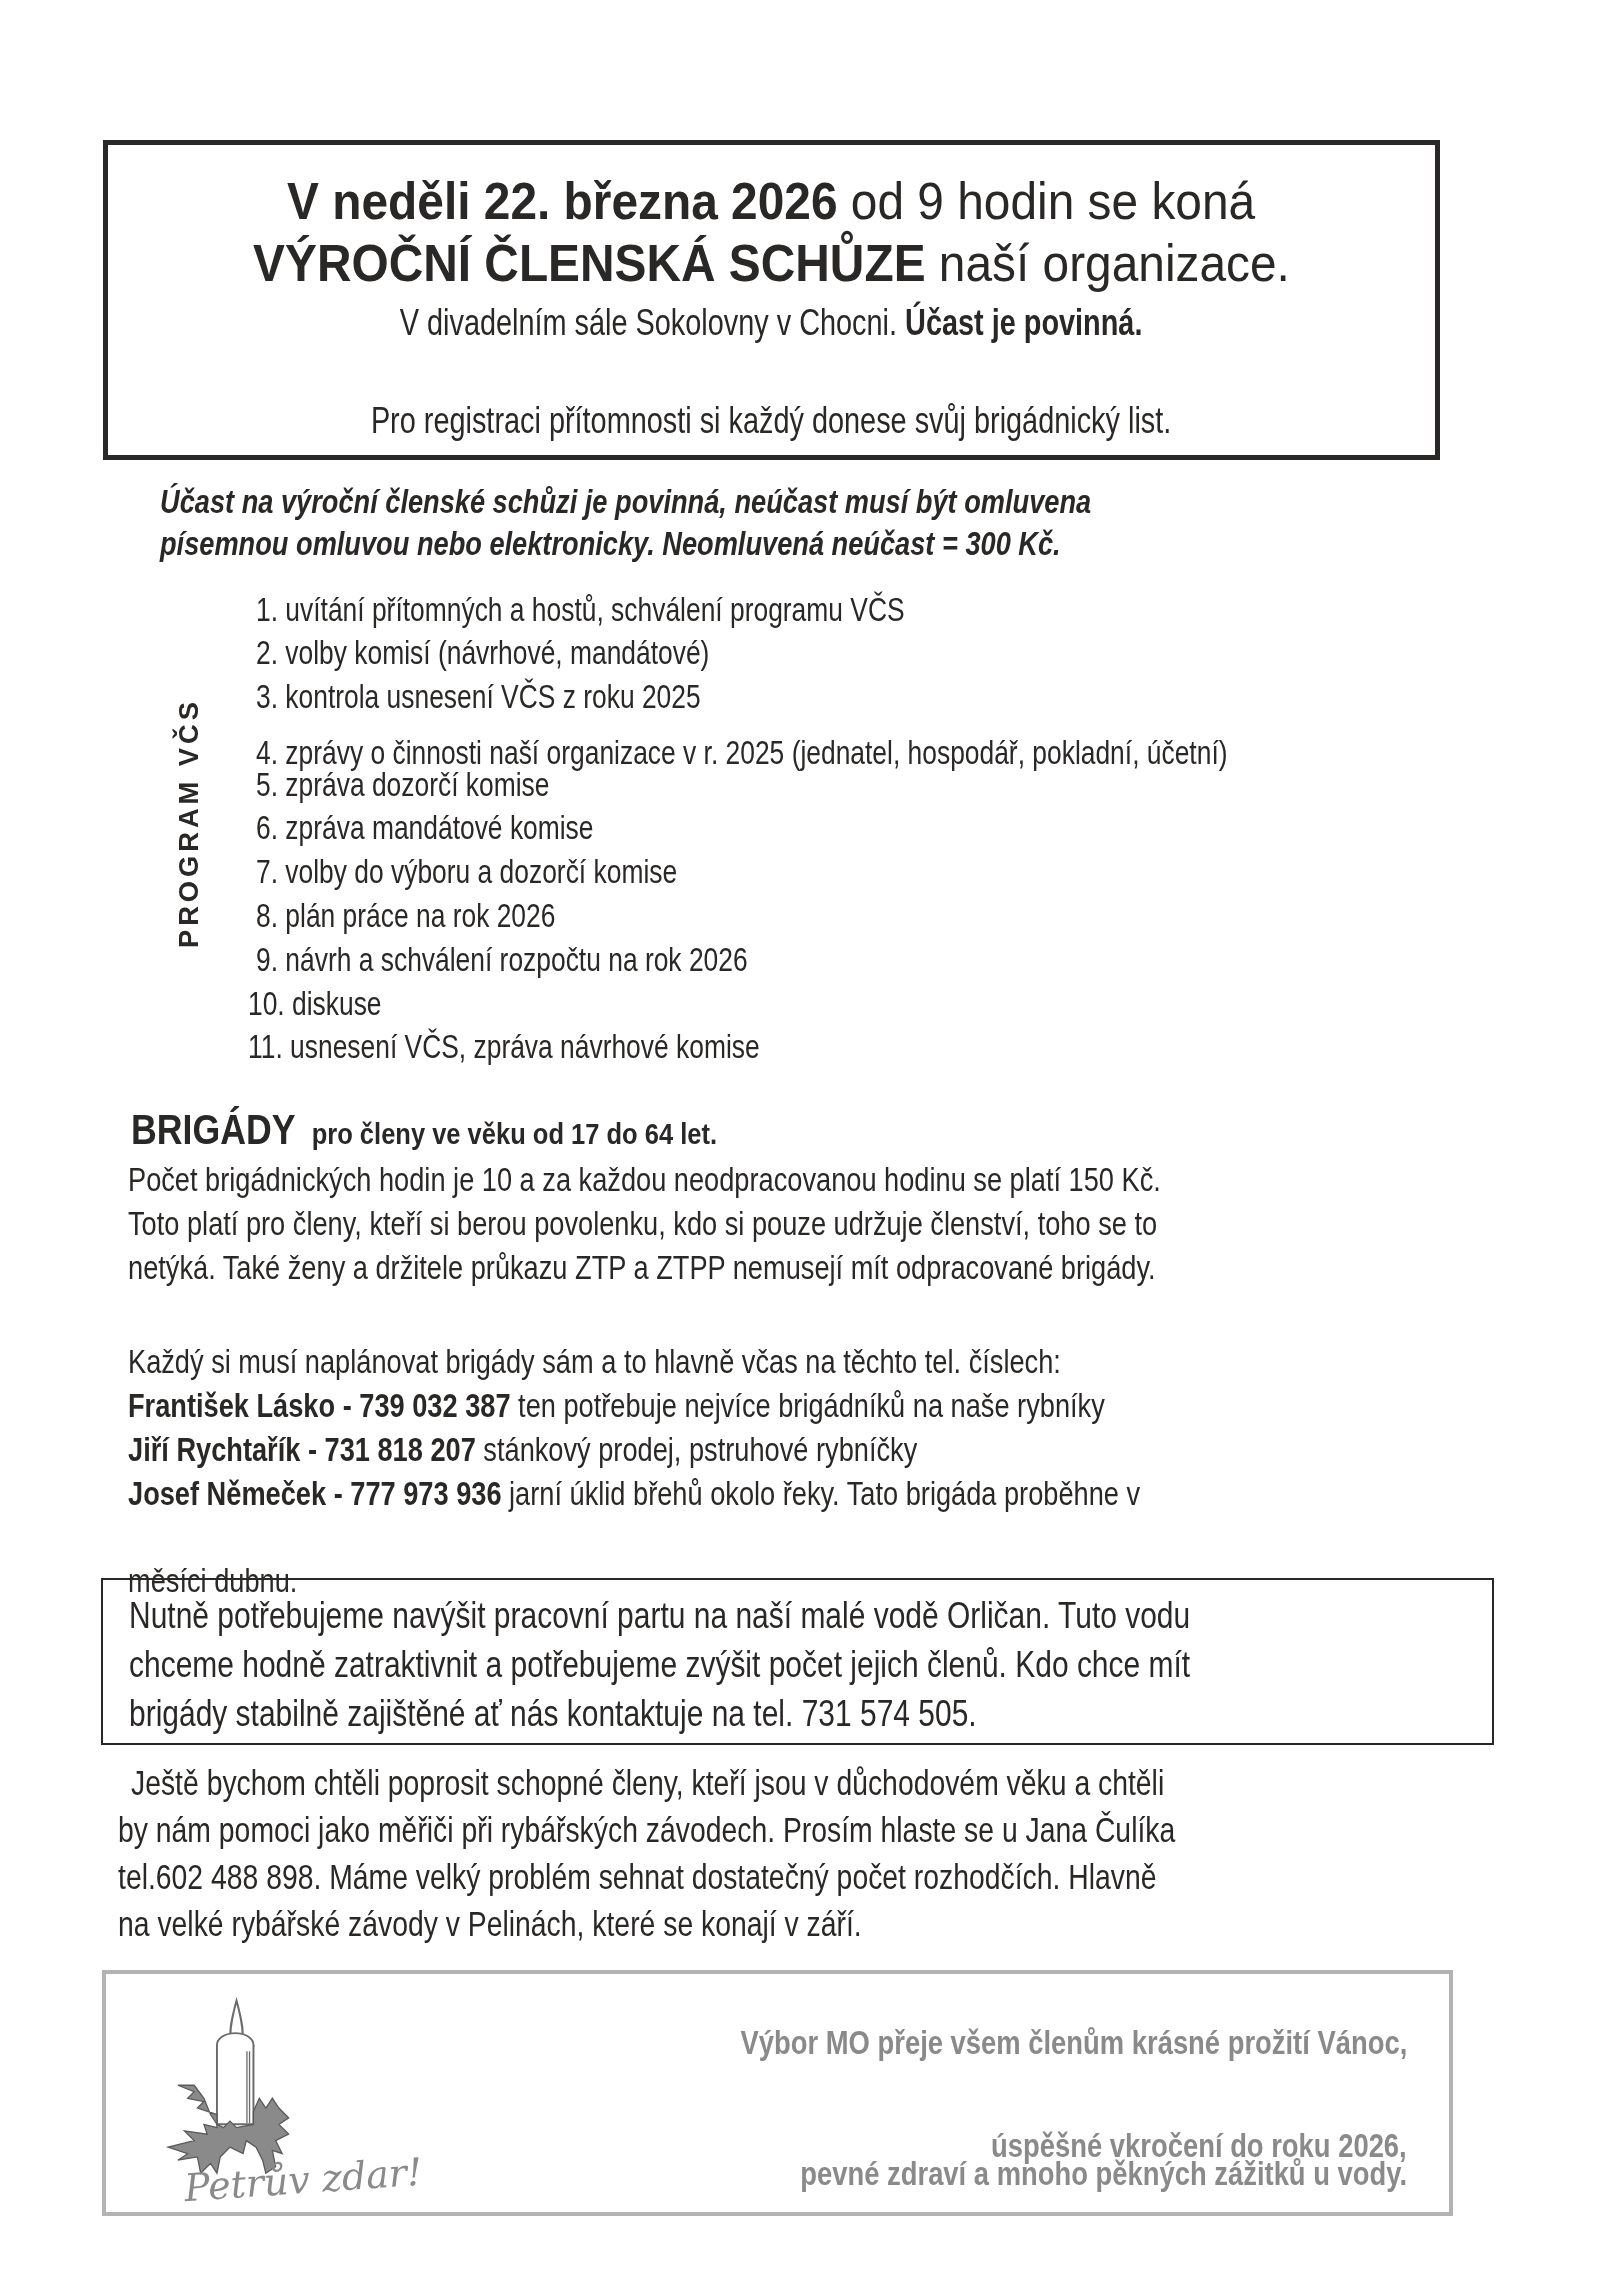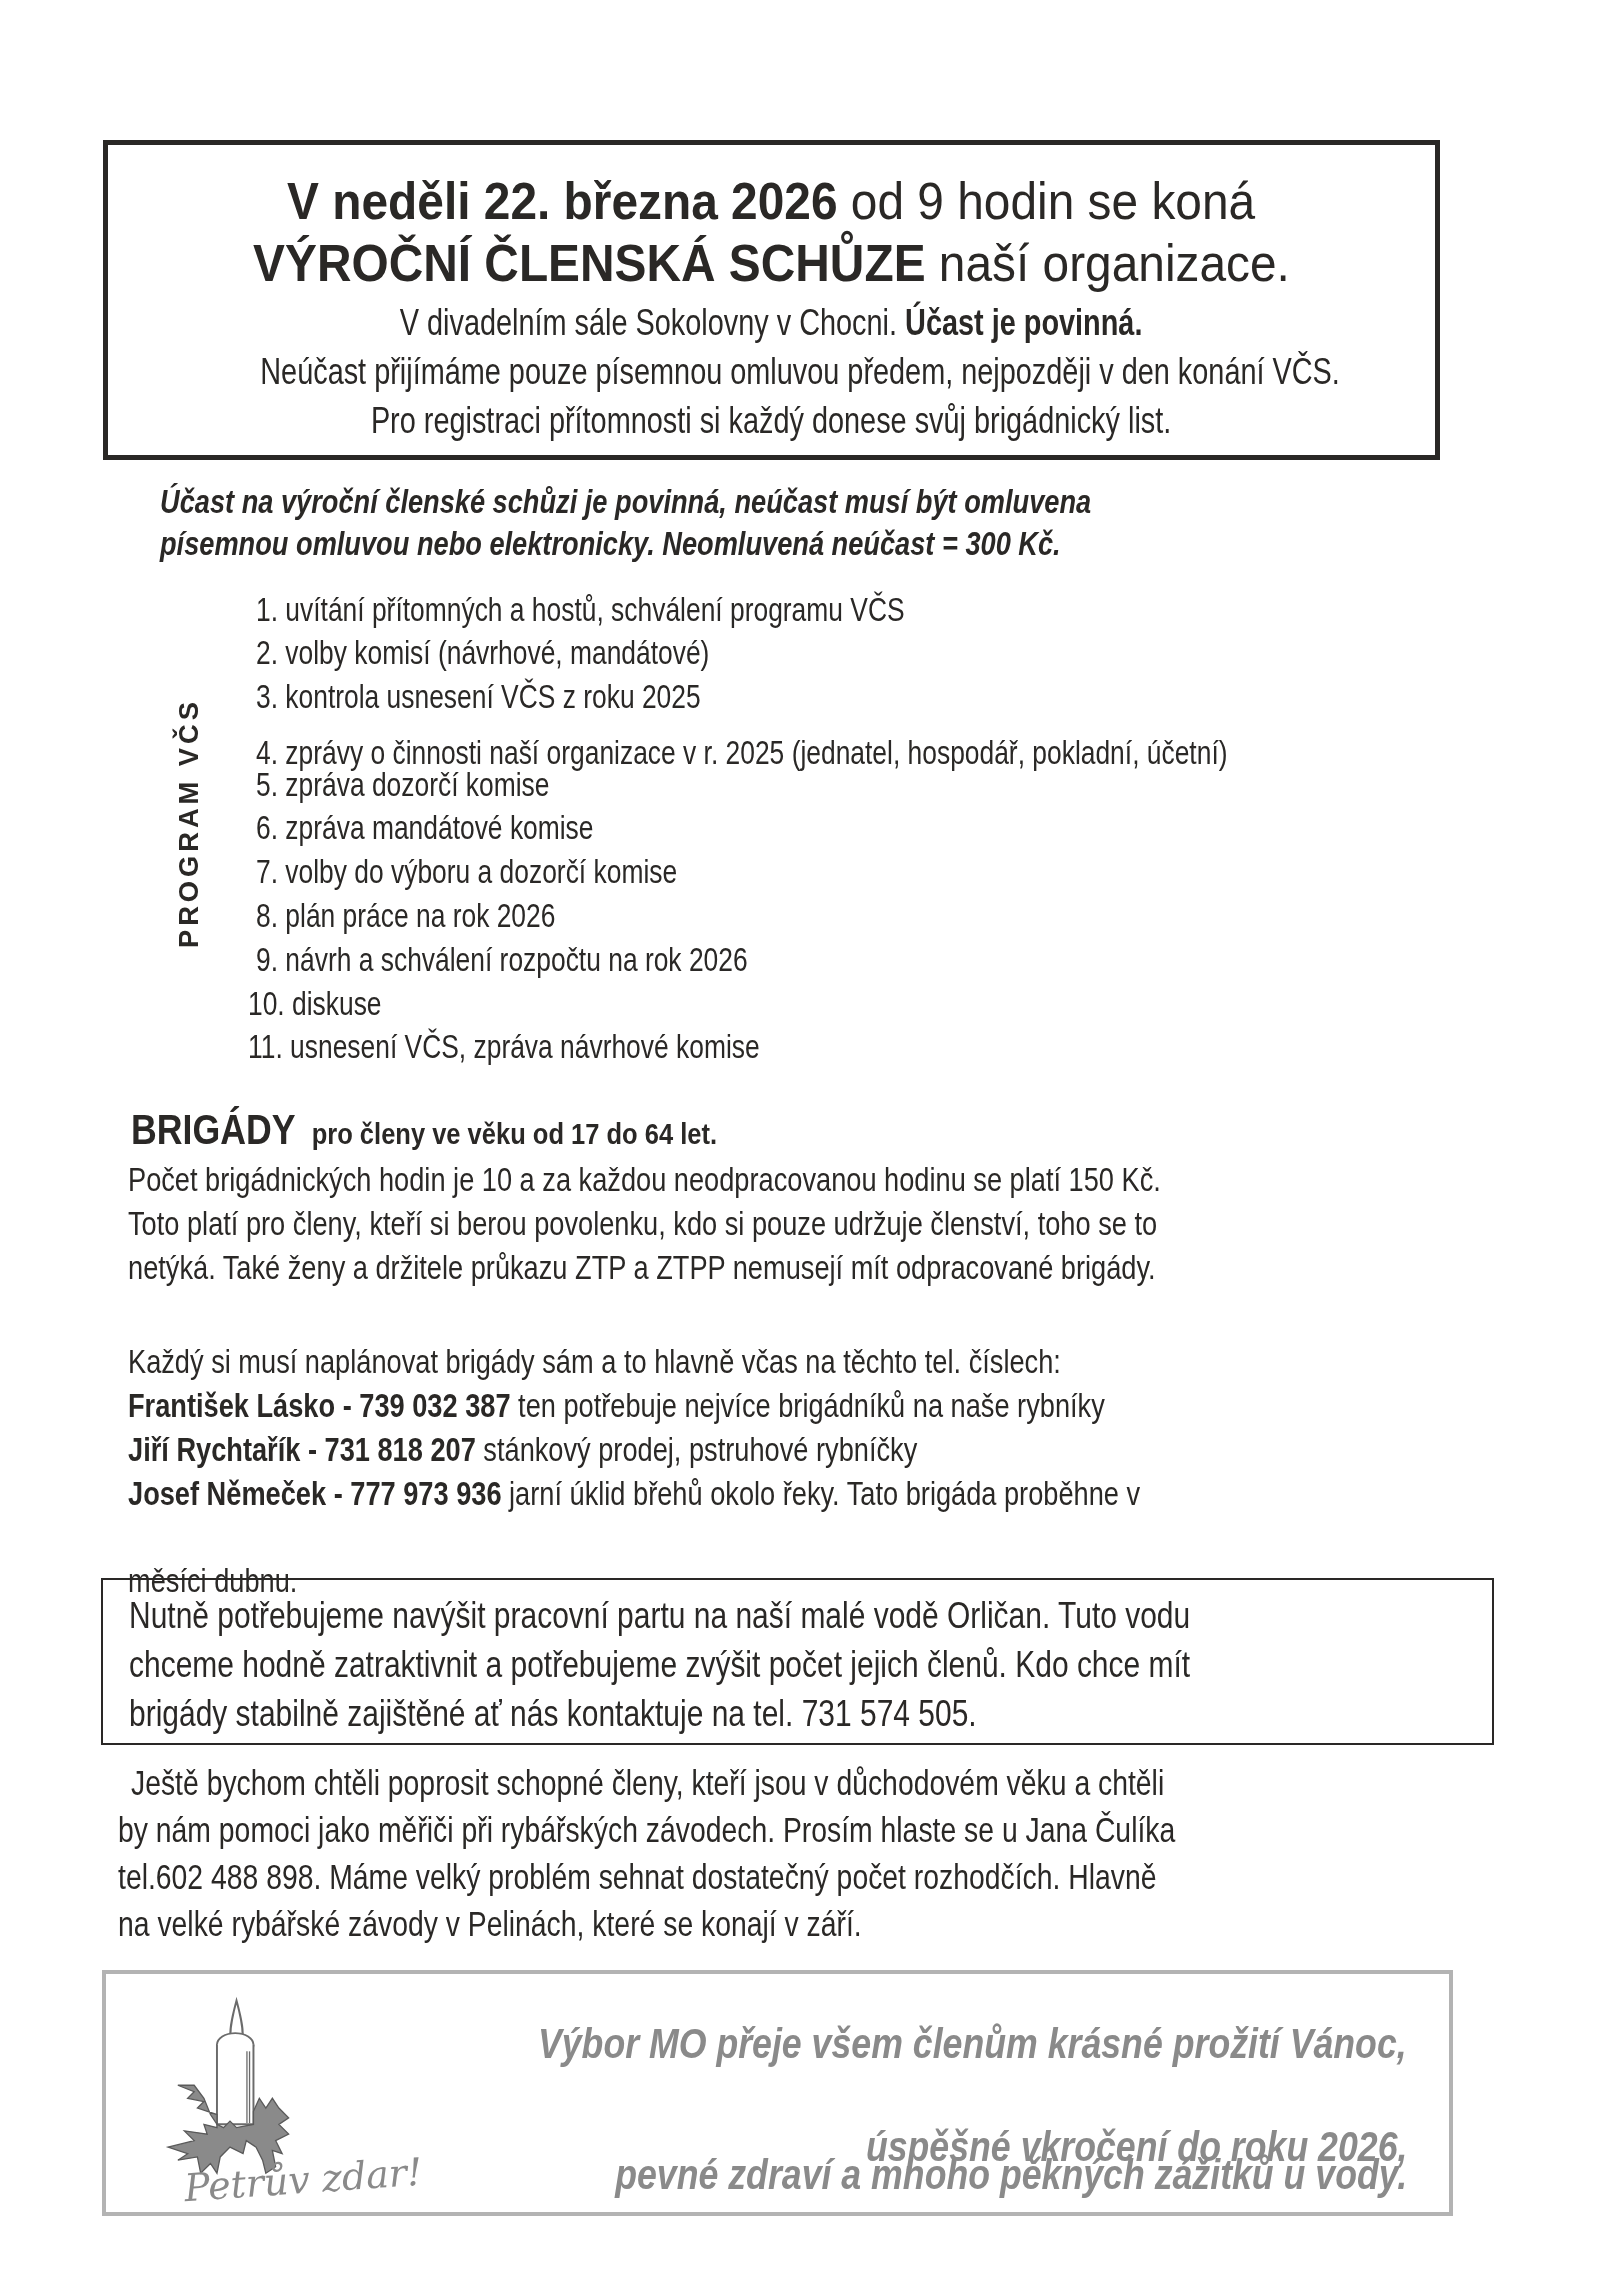--- a/index.html
+++ b/index.html
@@ -35,22 +35,22 @@
   #brig-sub { font-size: 30px; font-weight: bold; }
 
   
   #mid-box { left: 101px; top: 1578px; width: 1393px; height: 167px;
              border: 2px solid #2a2826; box-sizing: border-box; }
   .mb-line { position: absolute; left: 26px; font-size: 37px; line-height: 43px; white-space: nowrap; }
 
   
   #greet-box { left: 102px; top: 1970px; width: 1351px; height: 246px;
                border: 4.6px solid #b3b3b3; box-sizing: border-box; }
-  .gr-line { position: absolute; right: 42px; font-size: 43px; line-height: 50px; font-weight: bold;
-             font-style: italic; color: #8a8a8a; white-space: nowrap; text-align: right; }
+  .gr-line { position: absolute; right: 42px; font-size: 33px; line-height: 50px; font-weight: bold;
+             color: #8a8a8a; white-space: nowrap; text-align: right; }
   #petruv { position: absolute; left: 78px; top: 184px; font-family: "DejaVu Serif", serif;
             font-style: italic; font-size: 38px; color: #8a8a8a; transform: rotate(-4deg); white-space: nowrap; }
   #candle-svg { position: absolute; left: 52px; top: 19.6px; }
 </style>
 </head>
 <body>
 
 <div id="top-box" class="abs">
   <div id="tb-l1" class="tb-line">
     <span class="sq" style="transform: scaleX(0.92);">
@@ -59,23 +59,20 @@
   </div>
   <div id="tb-l2" class="tb-line">
     <span class="sq" style="transform: scaleX(0.92);">
       <span class="b">VÝROČNÍ ČLENSKÁ SCHŮZE</span><span> naší organizace.</span>
     </span>
   </div>
   <div id="tb-l3" class="tb-line">
     <span class="sq" style="transform: scaleX(0.78);">
       <span>V divadelním sále Sokolovny v Chocni. </span><span class="b">Účast je povinná.</span>
     </span>
-  </div>
-  <div id="tb-l4" class="tb-line">
-    <span class="sq" style="transform: scaleX(0.78);">Neúčast přijímáme pouze písemnou omluvou předem, nejpozději v den konání VČS.</span>
   </div>
   <div id="tb-l5" class="tb-line">
     <span class="sq" style="transform: scaleX(0.78);">Pro registraci přítomnosti si každý donese svůj brigádnický list.</span>
   </div>
 </div>
 
 <div class="abs notice" style="top: 480px;">
   <span class="cond" style="transform: scaleX(0.8);">Účast na výroční členské schůzi je povinná,  neúčast musí být omluvena</span>
 </div>
 <div class="abs notice" style="top: 522px;">

